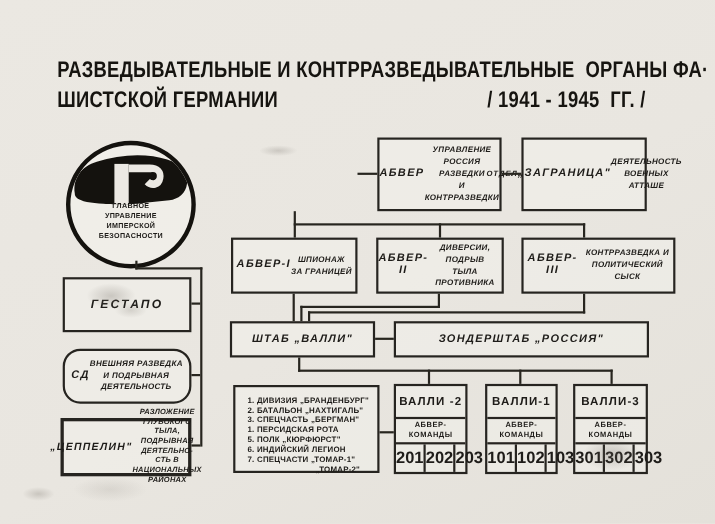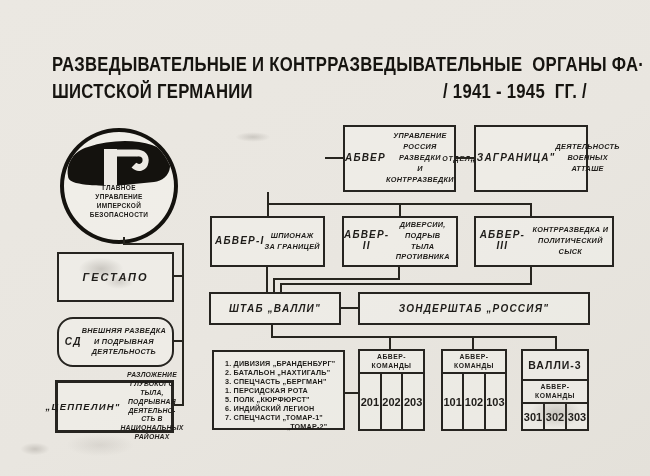--- a/index.html
+++ b/index.html
@@ -30,21 +30,21 @@
   .uline{font-size:7.2px;font-weight:bold;letter-spacing:0.2px;white-space:pre;color:#1e1c19;}
   .uline.indent{padding-left:62px;}
   .vbox{position:absolute;border:2px solid #262420;box-sizing:border-box;display:flex;
         flex-direction:column;background:rgba(246,244,239,0.40);text-align:center;}
   .vtitle{height:28px;display:flex;align-items:center;justify-content:center;font-weight:bold;
         font-size:10.5px;letter-spacing:1px;border-bottom:2px solid #262420;}
   .vlabel{height:21px;display:flex;align-items:center;justify-content:center;font-weight:bold;
         font-size:6.8px;letter-spacing:0.5px;white-space:pre-line;line-height:1.3;
         border-bottom:2px solid #262420;}
   .vnums{flex:1;display:flex;}
-  .vnum{flex:1;display:flex;align-items:center;justify-content:center;font-weight:bold;font-size:11px;}
+  .vnum{flex:1;display:flex;align-items:center;justify-content:center;font-weight:bold;font-size:15px;}
   .vnum + .vnum{border-left:2px solid #262420;}
   .cn{position:absolute;background:#27251f;}
   .smudge{position:absolute;pointer-events:none;}
 </style>
 </head>
 <body>
 
 <div class="page">
 
   <div class="title-line" style="left:52px;top:53px;">РАЗВЕДЫВАТЕЛЬНЫЕ И КОНТРРАЗВЕДЫВАТЕЛЬНЫЕ  ОРГАНЫ ФА·</div>
@@ -123,29 +123,31 @@
     <div class="uline">2. БАТАЛЬОН „НАХТИГАЛЬ"</div>
     <div class="uline">3. СПЕЦЧАСТЬ „БЕРГМАН"</div>
     <div class="uline">1. ПЕРСИДСКАЯ РОТА</div>
     <div class="uline">5. ПОЛК „КЮРФЮРСТ"</div>
     <div class="uline">6. ИНДИЙСКИЙ ЛЕГИОН</div>
     <div class="uline">7. СПЕЦЧАСТИ „ТОМАР-1"</div>
     <div class="uline indent">„ТОМАР-2"</div>
   </div>
 
   <div class="vbox" style="left:358px;top:349px;width:67px;height:82px;">
+    <div class="vtitle">ВАЛЛИ -2</div>
     <div class="vlabel">АБВЕР-
 КОМАНДЫ</div>
     <div class="vnums">
       <div class="vnum">201</div>
       <div class="vnum">202</div>
       <div class="vnum">203</div>
     </div>
   </div>
   <div class="vbox" style="left:441px;top:349px;width:66px;height:82px;">
+    <div class="vtitle">ВАЛЛИ-1</div>
     <div class="vlabel">АБВЕР-
 КОМАНДЫ</div>
     <div class="vnums">
       <div class="vnum">101</div>
       <div class="vnum">102</div>
       <div class="vnum">103</div>
     </div>
   </div>
   <div class="vbox" style="left:521px;top:349px;width:68px;height:82px;">
     <div class="vtitle">ВАЛЛИ-3</div>

